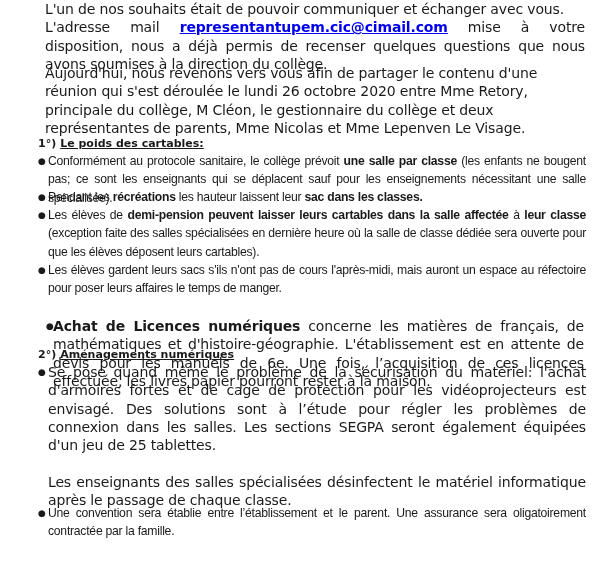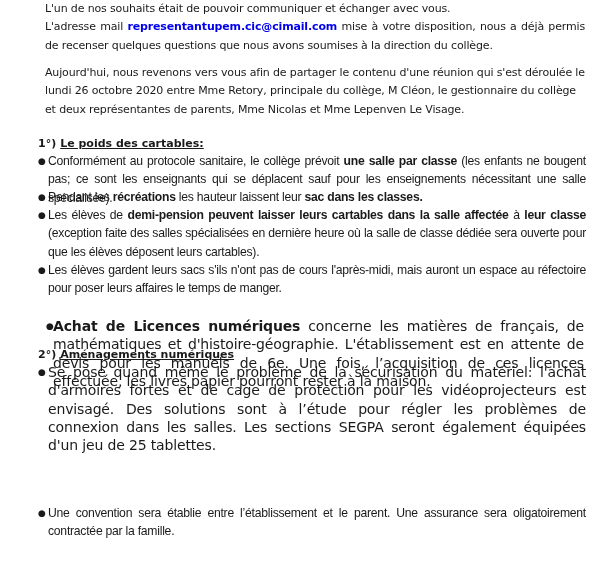--- a/index.html
+++ b/index.html
@@ -2,24 +2,24 @@
 <html><head>
 <meta charset="utf-8">
 <style>
   html, body { margin: 0; padding: 0; background: #ffffff; }
   body {
     width: 613px; height: 575px; overflow: hidden; position: relative;
     font-family: "DejaVu Sans", sans-serif;
     color: #1a1a1a;
   }
   .page { position: absolute; left: 0; top: 0; width: 613px; height: 575px; }
-  .p { position: absolute; left: 45px; width: 540px; font-size: 11px; line-height: 18.3px; letter-spacing: -0.15px; }
+  .p { position: absolute; left: 45px; width: 540px; font-size: 14px; line-height: 18.3px; letter-spacing: -0.15px; }
   .just { text-align: justify; text-align-last: left; }
   .cond { font-family: "Liberation Sans", sans-serif; font-size: 12.2px; letter-spacing: -0.25px; }
-  a.mail { color: #0000ee; font-weight: bold; }
+  a.mail { color: #0000ee; font-weight: bold; text-decoration: underline; }
   .heading { position: absolute; left: 38px; font-size: 11px; font-weight: bold; line-height: 18px; }
   .heading .u { text-decoration: underline; margin-left: 4px; }
   .bullet-item { position: absolute; left: 38px; width: 548px; }
   .bullet { position: absolute; left: 0; top: 0; font-size: 9px; line-height: 18.3px; }
   .bullet-text { margin-left: 10px; font-size: 14px; line-height: 18.3px; letter-spacing: -0.15px; }
   .bullet-text.cond { font-size: 12.2px; letter-spacing: -0.25px; }
   b { font-weight: bold; }
   .para { margin: 0; }
 </style>
 </head>
@@ -66,20 +66,21 @@
   </div>
 
   <div class="heading" style="top:346px;">
     <span>2°)</span><span class="u">Aménagements numériques</span>
   </div>
 
   <div class="bullet-item" style="top:363px;">
     <span class="bullet">●</span>
     <div class="bullet-text just">
       <p class="para">Se pose quand même le problème de la sécurisation du matériel: l'achat d'armoires fortes et de cage de protection pour les vidéoprojecteurs est envisagé. Des solutions sont à l’étude pour régler les problèmes de connexion dans les salles. Les sections SEGPA seront également équipées d'un jeu de 25 tablettes.</p>
+      <p class="para" style="margin-top:18.3px;">Les enseignants des salles spécialisées désinfectent le matériel informatique après le passage de chaque classe.</p>
     </div>
   </div>
 
   <div class="bullet-item" style="top:504px;">
     <span class="bullet">●</span>
     <div class="bullet-text cond just">
       <p class="para">Une convention sera établie entre l’établissement et le parent. Une assurance sera oligatoirement contractée par la famille.</p>
     </div>
   </div>
 

